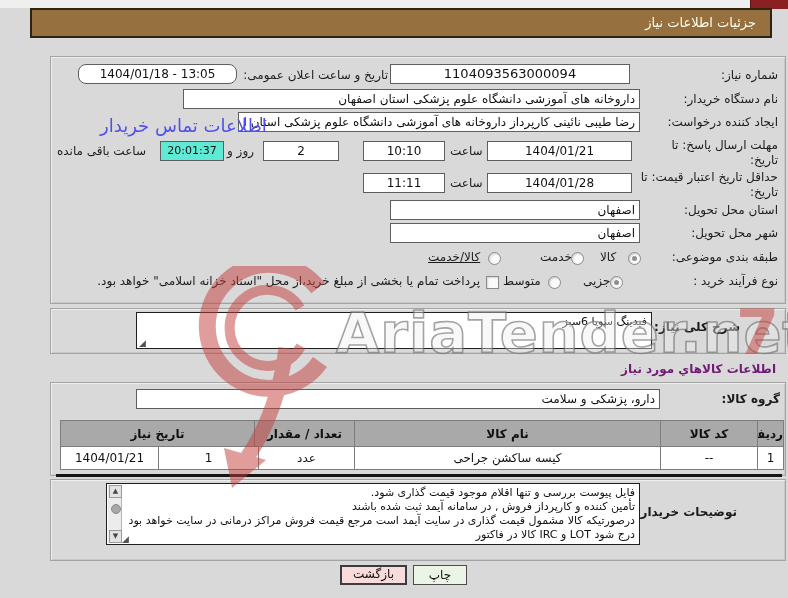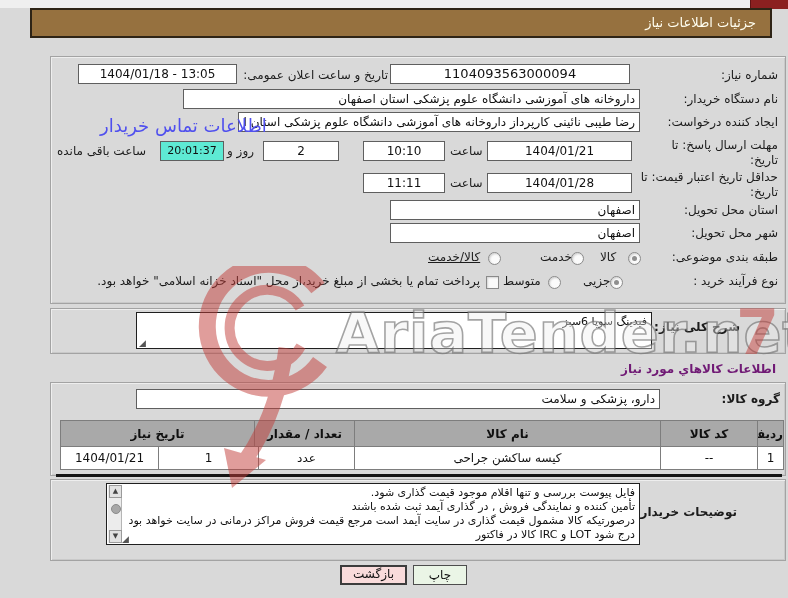--- a/index.html
+++ b/index.html
@@ -68,21 +68,21 @@
   <div class="topstrip"></div>
   <div class="corner-red"></div>
 
   <div class="header-bar">جزئیات اطلاعات نیاز</div>
 
   <div class="gbox box1"></div>
 
   <div class="lbl" style="right:10px;top:68px;">شماره نیاز:</div>
   <div class="inp center" style="left:390px;top:64px;width:238px;font-size:13px;">1104093563000094</div>
   <div class="lbl" style="right:400px;top:68px;">تاریخ و ساعت اعلان عمومی:</div>
-  <div class="inp center" style="left:78px;top:64px;width:157px;">1404/01/18 - 13:05</div>
+  <div class="inp center" style="left:78px;top:64px;width:157px;border-radius:8px;">1404/01/18 - 13:05</div>
 
   <div class="lbl" style="right:10px;top:92px;">نام دستگاه خریدار:</div>
   <div class="inp rtl" style="left:183px;top:89px;width:447px;">داروخانه های آموزشی دانشگاه علوم پزشکی استان اصفهان</div>
 
   <div class="lbl" style="right:10px;top:115px;">ایجاد کننده درخواست:</div>
   <div class="inp rtl" style="left:238px;top:112px;width:392px;">رضا طیبی نائینی کارپرداز داروخانه های آموزشی دانشگاه علوم پزشکی استان ا</div>
   <div class="link" style="left:100px;top:115px;">اطلاعات تماس خریدار</div>
 
   <div class="lbl wrap" style="right:10px;top:138px;width:125px;">مهلت ارسال پاسخ: تا تاریخ:</div>
   <div class="inp center" style="left:487px;top:141px;width:143px;">1404/01/21</div>
@@ -153,21 +153,21 @@
   <div class="gbox box4"></div>
   <div class="lbl bold" style="right:51px;top:505px;">توضیحات خریدار:</div>
   <div class="ta" style="left:106px;top:483px;width:532px;height:60px;">
     <div class="sbar">
       <div class="sbtn up">▲</div>
       <div class="sthumb"></div>
       <div class="sbtn down">▼</div>
     </div>
     <div class="txt">
       <div>فایل پیوست بررسی و تنها اقلام موجود قیمت گذاری شود.</div>
-      <div>تأمین کننده و نمایندگی فروش , در گذاری آیمد ثبت شده باشند</div>
+      <div>تأمین کننده و کارپرداز فروش , در سامانه آیمد ثبت شده باشند</div>
       <div>درصورتیکه کالا مشمول قیمت گذاری در سایت آیمد است مرجع قیمت فروش مراکز درمانی در سایت خواهد بود</div>
       <div>درج شود LOT و IRC کالا در فاکتور</div>
     </div>
     <div class="resize-mark" style="left:15px;bottom:0;">◢</div>
   </div>
 
   <div class="btn print">چاپ</div>
   <div class="btn back">بازگشت</div>
 
   <svg class="watermark" viewBox="0 0 620 230">

